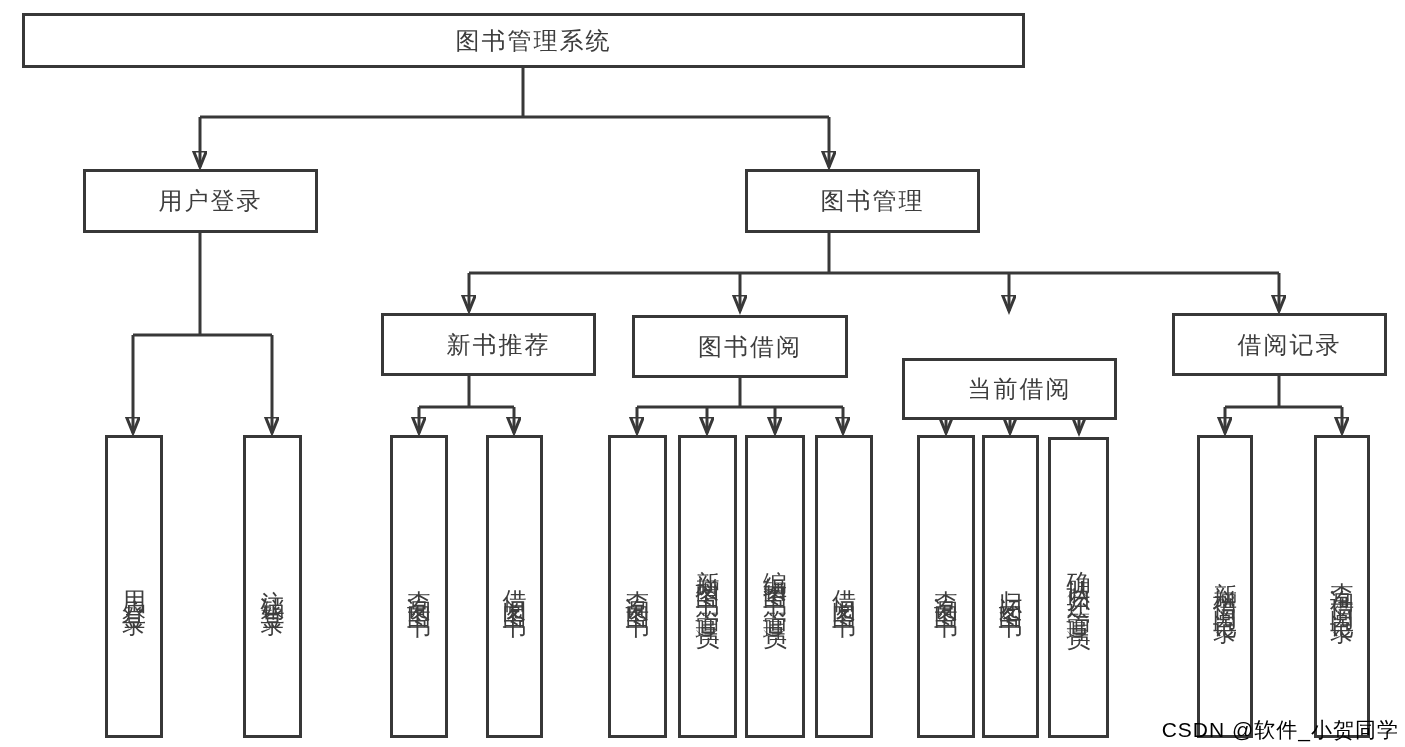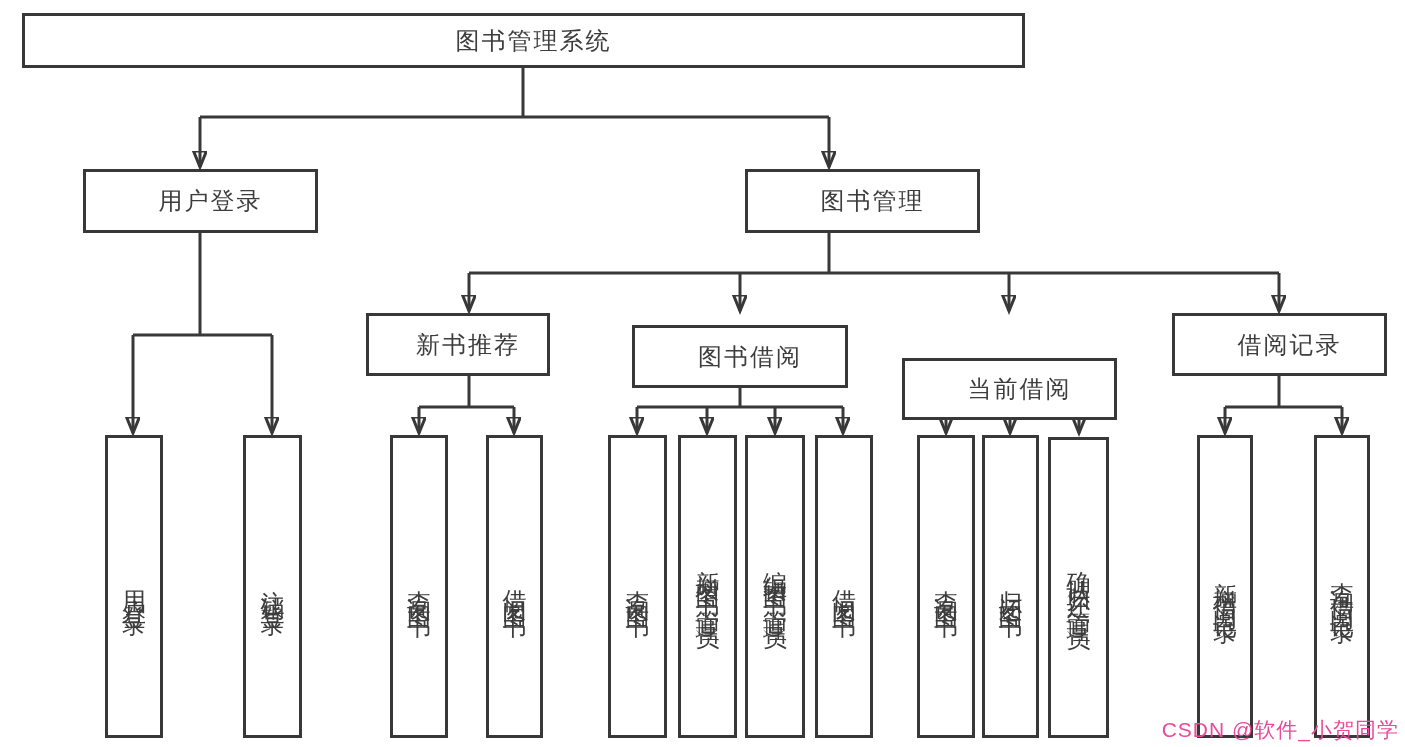--- a/index.html
+++ b/index.html
@@ -43,21 +43,21 @@
     font-size: 24px;
     letter-spacing: 8px;
     line-height: 1;
     color: #3d3d3d;
   }
   .watermark {
     position: absolute;
     right: 6px;
     bottom: 3px;
     font-size: 21px;
-    color: #ec4899;
+    color: #000000;
     letter-spacing: 1px;
     white-space: nowrap;
     z-index: 5;
   }
 </style>
 </head>
 <body>
 
 <div class="canvas">
 
@@ -95,22 +95,22 @@
     <line x1="1079" y1="407" x2="1079" y2="433" marker-end="url(#arrow)"></line>
     <line x1="1225" y1="407" x2="1225" y2="433" marker-end="url(#arrow)"></line>
     <line x1="1342" y1="407" x2="1342" y2="433" marker-end="url(#arrow)"></line>
   </svg>
 
   <div class="node hbox" style="left:22px; top:13px; width:1003px; height:55px;">图书管理系统</div>
 
   <div class="node hbox" style="left:83px; top:169px; width:235px; height:64px;">用户登录</div>
   <div class="node hbox" style="left:712px; top:169px; width:235px; height:64px;margin-left:33px;">图书管理</div>
 
-  <div class="node hbox" style="left:366px; top:313px; width:184px; height:63px;">新书推荐</div>
-  <div class="node hbox" style="left:632px; top:325px; width:216px; height:63px;">图书借阅</div>
+  <div class="node hbox" style="left:381px; top:313px; width:215px; height:63px;">新书推荐</div>
+  <div class="node hbox" style="left:632px; top:315px; width:216px; height:63px;">图书借阅</div>
   <div class="node hbox" style="left:902px; top:313px; width:215px; height:62px;margin-top:45px;">当前借阅</div>
   <div class="node hbox" style="left:1172px; top:313px; width:215px; height:63px;">借阅记录</div>
 
   <div class="node vbox" style="left:105px; top:435px; width:58px; height:303px;">
     <span>用户登录</span>
   </div>
   <div class="node vbox" style="left:243px; top:435px; width:59px; height:303px;">
     <span>注销登录</span>
   </div>
 

